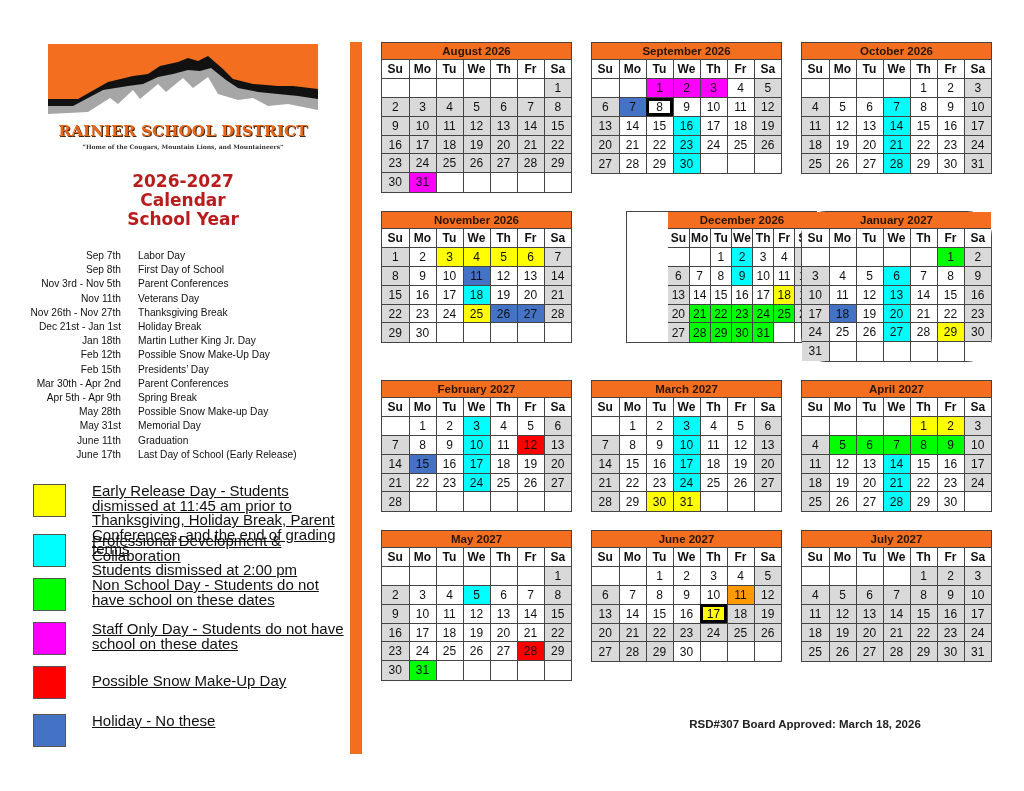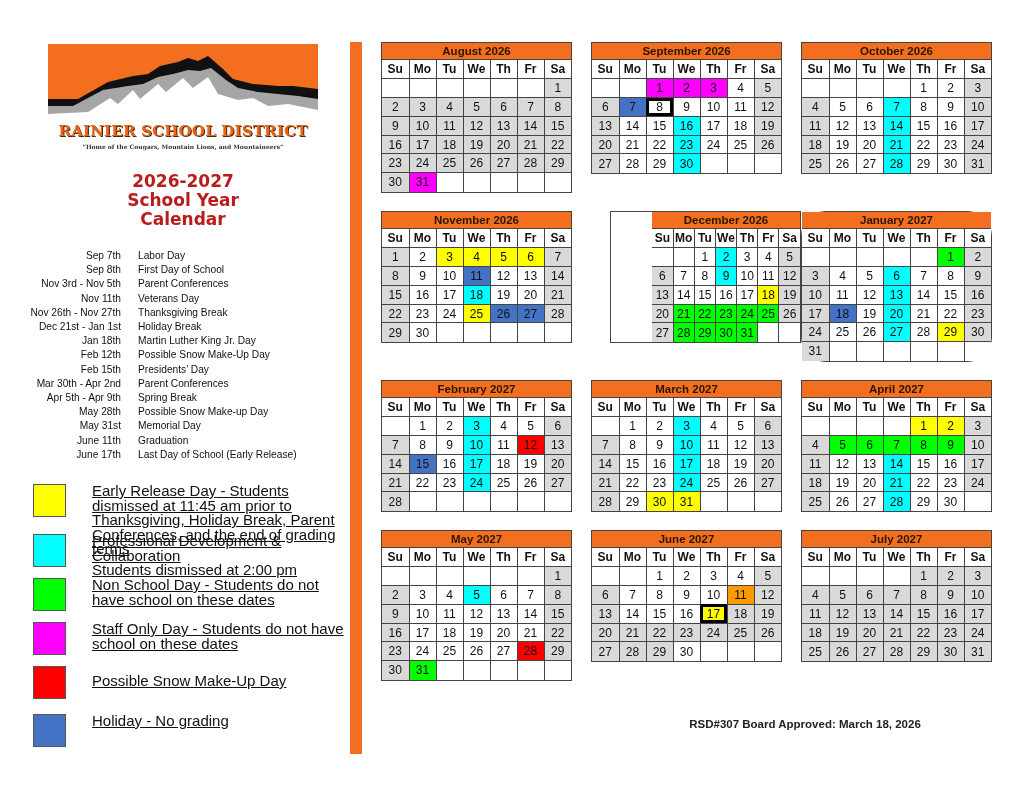--- a/index.html
+++ b/index.html
@@ -63,22 +63,22 @@
   <svg class="logo" viewBox="0 0 270 75" preserveAspectRatio="none">
     <rect x="0" y="0" width="270" height="75" fill="#f36f1f"></rect>
     <path d="M0 55 L30 55 L60 38 L85 32 L100 30 L112 22 L130 18 L140 14 L150 17 L160 12 L175 25 L185 35 L205 40 L230 42 L245 42 L270 45 L270 75 L0 75 Z" fill="#111"></path>
     <path d="M0 62 L25 62 L55 46 L80 42 L95 40 L110 33 L125 30 L140 26 L152 27 L163 24 L178 36 L190 44 L210 48 L230 50 L250 52 L270 55 L270 75 L0 75 Z" fill="#a6a6a6"></path>
     <path d="M0 70 L40 68 L62 54 L70 60 L85 46 L92 55 L110 40 L118 48 L135 34 L145 44 L160 33 L170 50 L190 56 L205 54 L220 62 L240 60 L270 66 L270 75 L0 75 Z" fill="#ffffff"></path>
   </svg>
   <div class="district">RAINIER SCHOOL DISTRICT</div>
   <div class="motto">“Home of the Cougars, Mountain Lions, and Mountaineers”</div>
   <div class="title">
     <div>2026-2027</div>
+    <div>Calendar</div>
     <div>School Year</div>
-    <div>Calendar</div>
   </div>
 
   <div class="events" id="events">
       <div class="event">
         <span class="d">Sep 7th</span>
         <span class="n">Labor Day</span>
       </div>
       <div class="event">
         <span class="d">Sep 8th</span>
         <span class="n">First Day of School</span>
@@ -153,21 +153,21 @@
       <div class="leg" style="top: 138px;">
         <div class="sw" style="top:0px;background:#ff00ff"></div>
         <div class="tx" style="top:0px"><u>Staff Only Day</u><span> - Students do not have school on these dates</span></div>
       </div>
       <div class="leg" style="top: 182px;">
         <div class="sw" style="top:0px;background:#ff0000"></div>
         <div class="tx" style="top:8px"><u>Possible Snow Make-Up Day</u><span></span></div>
       </div>
       <div class="leg" style="top: 226px;">
         <div class="sw" style="top:4px;background:#4472c4"></div>
-        <div class="tx" style="top:4px"><u>Holiday</u><span> - No grading</span></div>
+        <div class="tx" style="top:4px"><u>Holiday</u><span> - No these</span></div>
       </div>
     </div>
 </div>
 
 <div class="stripe"></div>
 
 <div id="cals">
     <div class="cal" style="left: 381px; top: 42px;">
       <div class="hdr">August 2026</div>
       <table>
@@ -414,21 +414,21 @@
             <td class="">30</td>
             <td></td>
             <td></td>
             <td></td>
             <td></td>
             <td></td>
           </tr>
         </tbody>
       </table>
     </div>
-    <div class="cal" style="left: 610px; top: 211px; padding-left: 41px;">
+    <div class="cal" style="left: 626px; top: 211px; padding-left: 41px;">
       <div class="hdr">December 2026</div>
       <table>
         <tbody>
           <tr>
             <th>Su</th>
             <th>Mo</th>
             <th>Tu</th>
             <th>We</th>
             <th>Th</th>
             <th>Fr</th>

